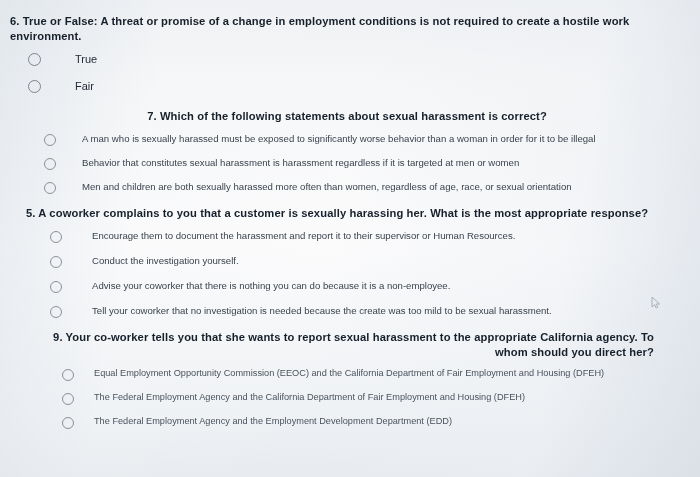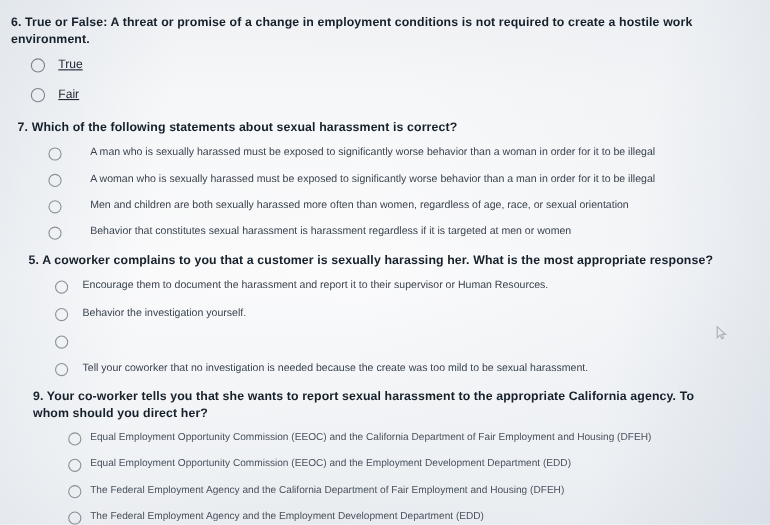--- a/index.html
+++ b/index.html
@@ -32,21 +32,21 @@
     margin-bottom: 2px;
   }
   .q-title {
     font-size: 11.2px;
     font-weight: bold;
     letter-spacing: 0.01em;
     color: #16202b;
     line-height: 1.32;
   }
   .q6 .q-title { padding-left: 6px; }
-  .q7 .q-title { padding-left: 12px; }
+  .q7 .q-title { padding-left: 12px; text-align: center; }
   .q8 .q-title { padding-left: 22px; }
   .q9 .q-title { padding-left: 26px; padding-right: 24px; }
 
   .options {
     margin-top: 6px;
   }
   .option {
     display: flex;
     align-items: flex-start;
     gap: 10px;
@@ -62,39 +62,39 @@
     margin-top: 1px;
   }
   .opt-label {
     font-size: 10.2px;
     color: #2b3440;
     line-height: 1.3;
   }
 
   
   .q6 .options { margin-top: 8px; padding-left: 24px; }
-  .q6 .option { gap: 12px; margin-bottom: 13px; text-decoration: underline; }
+  .q6 .option { gap: 34px; margin-bottom: 13px; }
   .q6 .radio { width: 11px; height: 11px; border-color: #7d838c; }
   .q6 .opt-label { font-size: 11px; color: #1e2731; }
 
   .q7 .options { padding-left: 40px; margin-top: 9px; }
   .q7 .option { gap: 26px; margin-bottom: 11px; }
   .q7 .opt-label { font-size: 9.6px; color: #3a434e; }
 
   .q8 .options { padding-left: 46px; margin-top: 9px; }
-  .q8 .option { gap: 13px; margin-bottom: 12px; }
+  .q8 .option { gap: 30px; margin-bottom: 12px; }
   .q8 .opt-label { font-size: 9.6px; color: #3a434e; }
 
   .q9 .options { padding-left: 58px; margin-top: 9px; }
-  .q9 .option { gap: 8px; margin-bottom: 11px; }
+  .q9 .option { gap: 20px; margin-bottom: 11px; }
   .q9 .opt-label { font-size: 9.2px; color: #49525d; }
 
   .q7 { margin-top: 16px; }
   .q8 { margin-top: 12px; }
-  .q9 { margin-top: 10px; }
+  .q9 { margin-top: 10px; text-align: right; }
 
   
   .cursor {
     position: absolute;
     right: 38px;
     top: 296px;
     width: 12px;
     height: 14px;
     opacity: 0.5;
   }
@@ -123,64 +123,57 @@
 
   <div class="question q7">
     <div class="q-title">7. Which of the following statements about sexual harassment is correct?</div>
     <div class="options">
       <div class="option">
         <span class="radio"></span>
         <span class="opt-label">A man who is sexually harassed must be exposed to significantly worse behavior than a woman in order for it to be illegal</span>
       </div>
       <div class="option">
         <span class="radio"></span>
-        <span class="opt-label">A woman who is sexually harassed must be exposed to significantly worse behavior than a man in order for it to be illegal</span>
+        <span class="opt-label">Behavior that constitutes sexual harassment is harassment regardless if it is targeted at men or women</span>
       </div>
       <div class="option">
         <span class="radio"></span>
         <span class="opt-label">Men and children are both sexually harassed more often than women, regardless of age, race, or sexual orientation</span>
-      </div>
-      <div class="option">
-        <span class="radio"></span>
-        <span class="opt-label">Behavior that constitutes sexual harassment is harassment regardless if it is targeted at men or women</span>
       </div>
     </div>
   </div>
 
   <div class="question q8">
     <div class="q-title">5. A coworker complains to you that a customer is sexually harassing her. What is the most appropriate response?</div>
     <div class="options">
       <div class="option">
         <span class="radio"></span>
         <span class="opt-label">Encourage them to document the harassment and report it to their supervisor or Human Resources.</span>
       </div>
       <div class="option">
         <span class="radio"></span>
-        <span class="opt-label">Behavior the investigation yourself.</span>
+        <span class="opt-label">Conduct the investigation yourself.</span>
       </div>
       <div class="option">
         <span class="radio"></span>
+        <span class="opt-label">Advise your coworker that there is nothing you can do because it is a non-employee.</span>
       </div>
       <div class="option">
         <span class="radio"></span>
         <span class="opt-label">Tell your coworker that no investigation is needed because the create was too mild to be sexual harassment.</span>
       </div>
     </div>
   </div>
 
   <div class="question q9">
     <div class="q-title">9. Your co-worker tells you that she wants to report sexual harassment to the appropriate California agency. To whom should you direct her?</div>
     <div class="options">
       <div class="option">
         <span class="radio"></span>
         <span class="opt-label">Equal Employment Opportunity Commission (EEOC) and the California Department of Fair Employment and Housing (DFEH)</span>
-      </div>
-      <div class="option">
-        <span class="radio"></span>
-        <span class="opt-label">Equal Employment Opportunity Commission (EEOC) and the Employment Development Department (EDD)</span>
       </div>
       <div class="option">
         <span class="radio"></span>
         <span class="opt-label">The Federal Employment Agency and the California Department of Fair Employment and Housing (DFEH)</span>
       </div>
       <div class="option">
         <span class="radio"></span>
         <span class="opt-label">The Federal Employment Agency and the Employment Development Department (EDD)</span>
       </div>
     </div>

